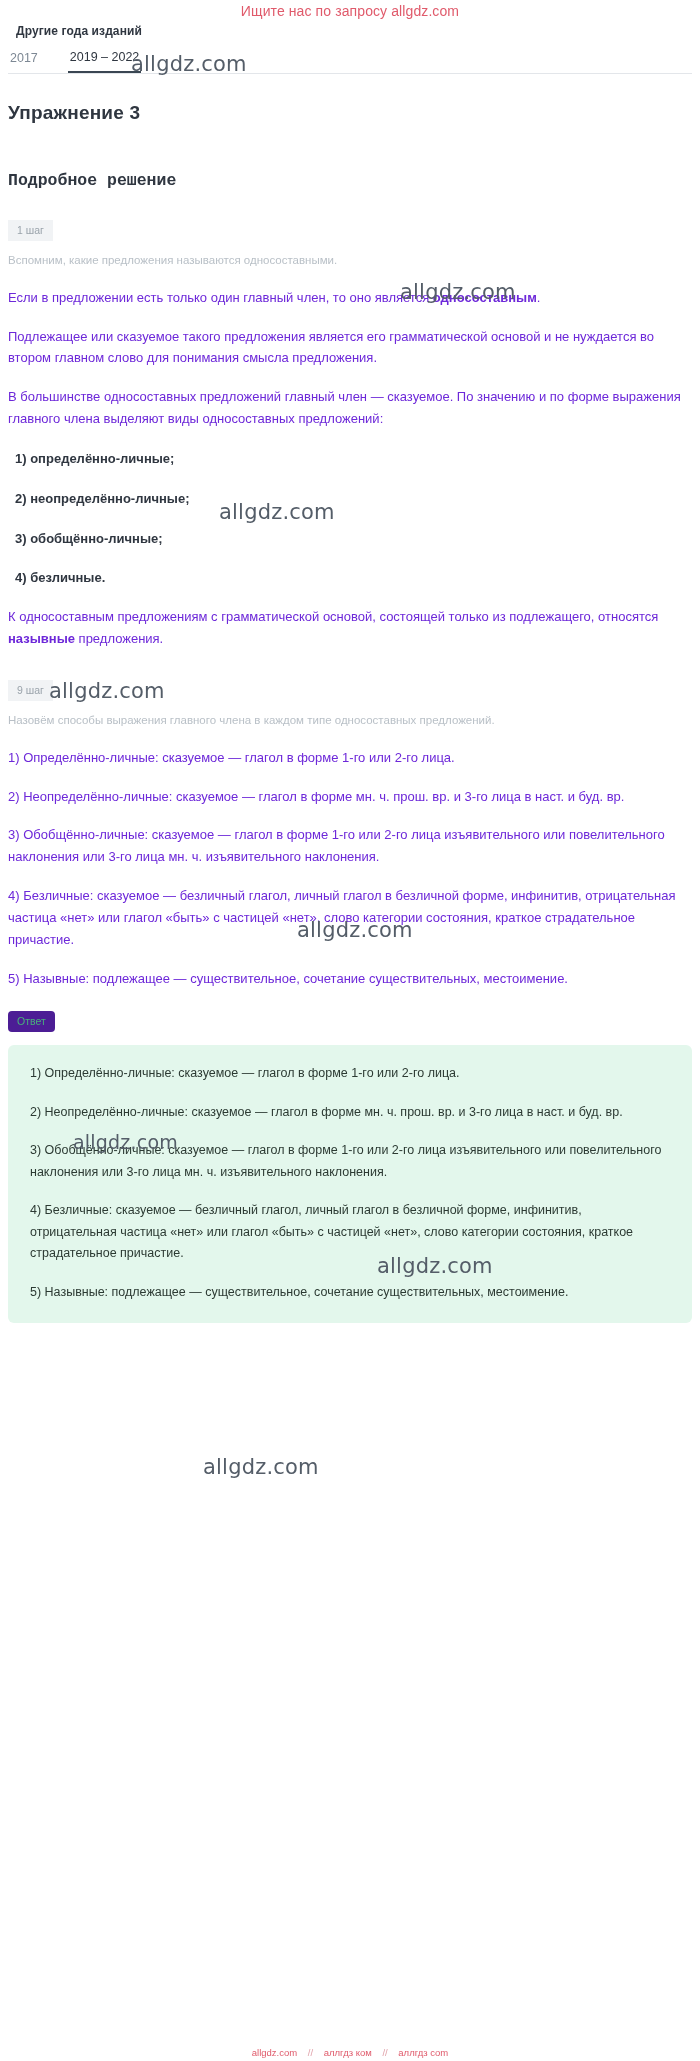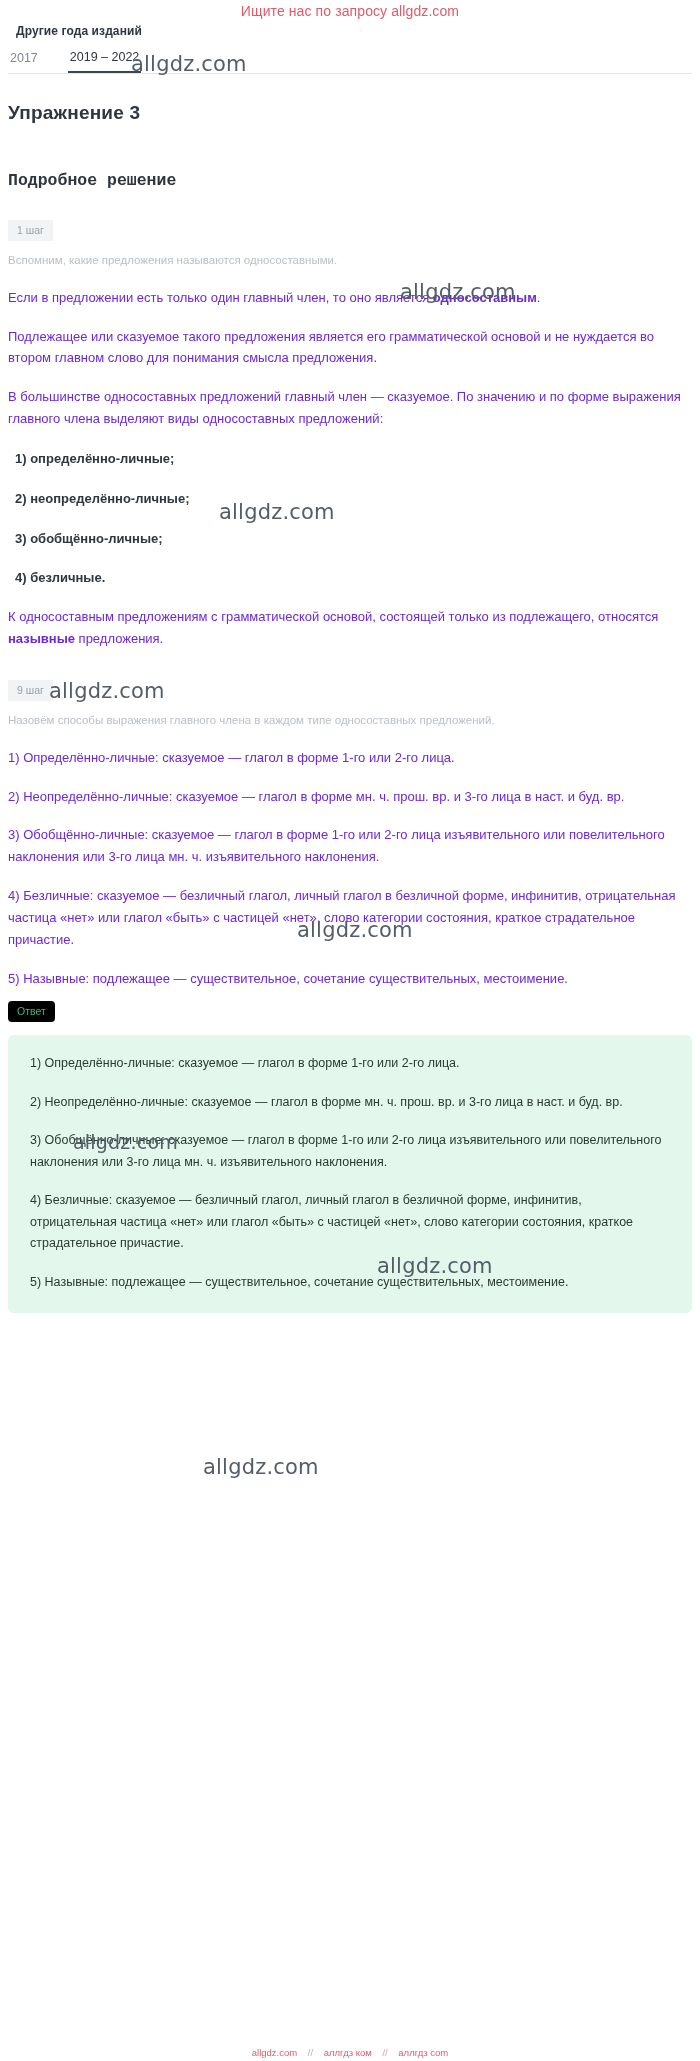--- a/index.html
+++ b/index.html
@@ -105,26 +105,26 @@
   .list-item {
     font-size: 13px;
     line-height: 1.68;
     margin: 18px 0 0 7px;
     font-weight: bold;
   }
 
   
   .answer-badge {
     display: inline-block;
-    background: #000000;
+    background: #4c1d95;
     color: #49b07c;
     font-size: 10.5px;
     padding: 4px 9px 5px 9px;
     border-radius: 4px;
-    margin-top: 12px;
+    margin-top: 22px;
   }
   .answer-box {
     margin-top: 13px;
     background: #e3f7ec;
     border-radius: 6px;
     padding: 18px 22px 20px 22px;
   }
   .answer-box p {
     margin: 0 0 17px 0;
     font-size: 12.5px;

